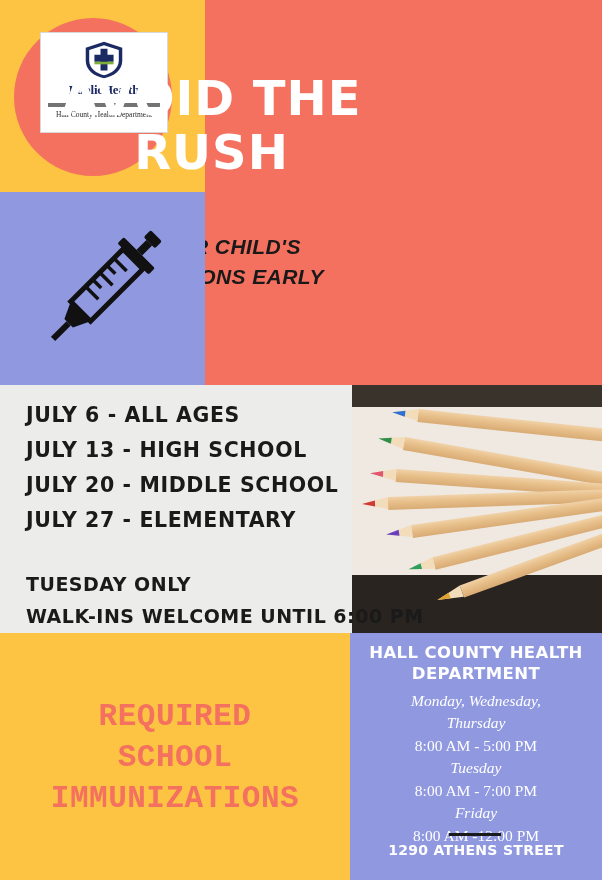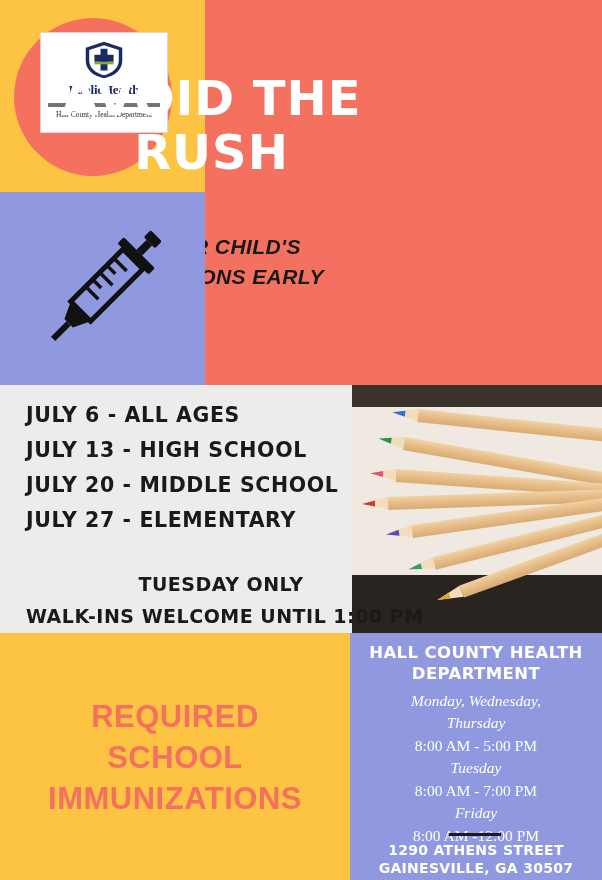--- a/index.html
+++ b/index.html
@@ -155,34 +155,34 @@
   .notes {
     position: absolute; left: 26px; top: 568px;
     width: 430px;
     color: #1a1a1a;
     font-family: "DejaVu Sans", sans-serif;
     font-weight: bold;
     font-size: 19px;
     letter-spacing: 0.5px;
     line-height: 32px;
   }
-  .notes .center { text-align: center; width: 390px; }
+  .notes .center { text-align: left; width: 390px; }
 
   
   .block-yellow-bottom {
     position: absolute; left: 0; top: 633px;
     width: 350px; height: 247px;
     background: #fcc442;
   }
   .required {
     position: absolute; left: 0; top: 696px;
     width: 350px;
     text-align: center;
     color: #f4705f;
-    font-family: Liberation Sans, sans-serif;
+    font-family: Liberation Mono, monospace;
     font-weight: bold;
     font-size: 31px;
     line-height: 1.33;
     letter-spacing: 0.5px;
   }
 
   
   .block-periwinkle-bottom {
     position: absolute; left: 350px; top: 633px;
     width: 252px; height: 247px;
@@ -319,21 +319,21 @@
 
   <div class="date-list">
     <div>JULY 6 - ALL AGES</div>
     <div>JULY 13 - HIGH SCHOOL</div>
     <div>JULY 20 - MIDDLE SCHOOL</div>
     <div>JULY 27 - ELEMENTARY</div>
   </div>
 
   <div class="notes">
     <div class="center">TUESDAY ONLY</div>
-    <div>WALK-INS WELCOME UNTIL 1:00 PM</div>
+    <div>WALK-INS WELCOME UNTIL 6:00 PM</div>
   </div>
 
   <div class="block-yellow-bottom"></div>
   <div class="required">
     <div>REQUIRED</div>
     <div>SCHOOL</div>
     <div>IMMUNIZATIONS</div>
   </div>
 
   <div class="block-periwinkle-bottom"></div>
@@ -346,16 +346,15 @@
     <div class="day">Thursday</div>
     <div>8:00 AM - 5:00 PM</div>
     <div class="day">Tuesday</div>
     <div>8:00 AM - 7:00 PM</div>
     <div class="day">Friday</div>
     <div>8:00 AM -12:00 PM</div>
   </div>
   <div class="rule"></div>
   <div class="address">
     <div>1290 ATHENS STREET</div>
-    <div>GAINESVILLE, GA 30507</div>
   </div>
 
 </div>
 
 </body></html>

